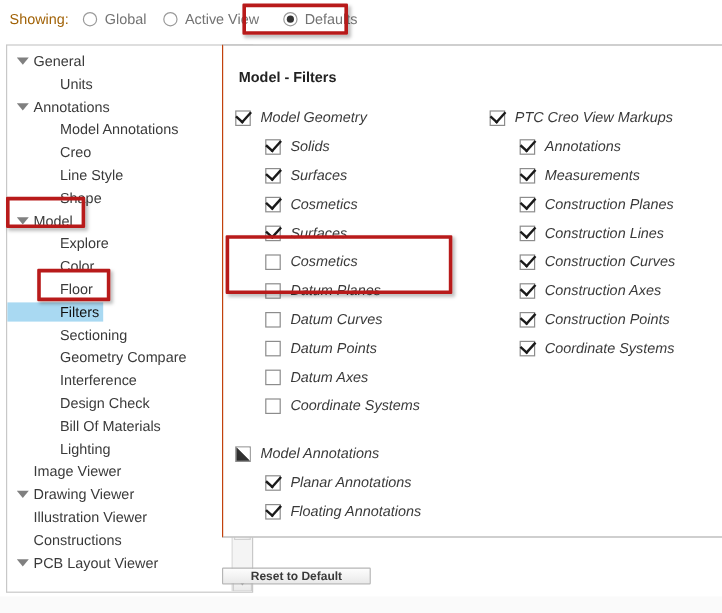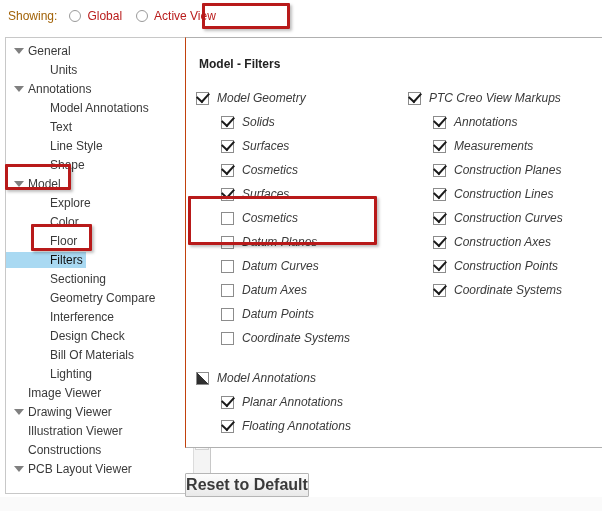--- a/index.html
+++ b/index.html
@@ -49,21 +49,21 @@
   .radio.checked::after {
     content: "";
     position: absolute;
     left: 2px; top: 2px;
     width: 6px; height: 6px;
     border-radius: 50%;
     background: #333333;
   }
   .radio-label {
     font-size: 12px;
-    color: #b91c1c;
+    color: #737373;
   }
   .radio-group.defaults {
     margin-right: 0;
     padding: 3px 9px 3px 6px;
   }
 
   
   .redbox {
     position: absolute;
     border: 3px solid #b81a1a;
@@ -238,25 +238,25 @@
     left: 0; top: 0;
     width: 11px; height: 11px;
     background: linear-gradient(to bottom left, #ffffff 0%, #ffffff 47%, #333333 50%, #2a2a2a 100%);
   }
   .cb-label { line-height: 14px; font-style: italic; }
 
   
   .reset-btn {
     position: absolute;
     left: 185px; top: 473px;
-    width: 124px; height: 24px;
+    width: 124px; height: 14px;
     background: linear-gradient(#fdfdfd, #e9e9e9);
     border: 1px solid #b5b5b5;
     box-sizing: border-box;
-    font-size: 16px;
+    font-size: 10px;
     font-weight: bold;
     color: #3a3a3a;
     display: flex;
     align-items: center;
     justify-content: center;
     border-radius: 1px;
   }
 
   .bottom-strip {
     position: absolute;
@@ -276,40 +276,44 @@
     <div class="radio-group">
       <span class="radio"></span>
       <span class="radio-label">Global</span>
     </div>
 
     <div class="radio-group">
       <span class="radio"></span>
       <span class="radio-label">Active View</span>
     </div>
 
+    <div class="radio-group defaults">
+      <span class="radio checked"></span>
+      <span class="radio-label">Defaults</span>
+    </div>
   </div>
 
   <div class="tree-panel">
     <div class="tree-list" id="tree-list">
         <div class="tree-item group">
           <span class="arrow"></span>
           <span class="tree-label">General</span>
         </div>
         <div class="tree-item leaf">
           <span class="tree-label">Units</span>
         </div>
         <div class="tree-item group">
           <span class="arrow"></span>
           <span class="tree-label">Annotations</span>
         </div>
         <div class="tree-item leaf">
           <span class="tree-label">Model Annotations</span>
         </div>
         <div class="tree-item leaf">
-          <span class="tree-label">Text</span>
+          <span class="tree-label">Creo</span>
         </div>
         <div class="tree-item leaf">
           <span class="tree-label">Line Style</span>
         </div>
         <div class="tree-item leaf">
           <span class="tree-label">Shape</span>
         </div>
         <div class="tree-item group">
           <span class="arrow"></span>
           <span class="tree-label">Model</span>
@@ -410,25 +414,25 @@
         <div class="cb-row indent">
           <span class="cb "></span>
           <span class="cb-label">Datum Planes</span>
         </div>
         <div class="cb-row indent">
           <span class="cb "></span>
           <span class="cb-label">Datum Curves</span>
         </div>
         <div class="cb-row indent">
           <span class="cb "></span>
+          <span class="cb-label">Datum Points</span>
+        </div>
+        <div class="cb-row indent">
+          <span class="cb "></span>
           <span class="cb-label">Datum Axes</span>
-        </div>
-        <div class="cb-row indent">
-          <span class="cb "></span>
-          <span class="cb-label">Datum Points</span>
         </div>
         <div class="cb-row indent">
           <span class="cb "></span>
           <span class="cb-label">Coordinate Systems</span>
         </div>
         <div class="cb-row gap-top">
           <span class="cb partial"></span>
           <span class="cb-label">Model Annotations</span>
         </div>
         <div class="cb-row indent">

